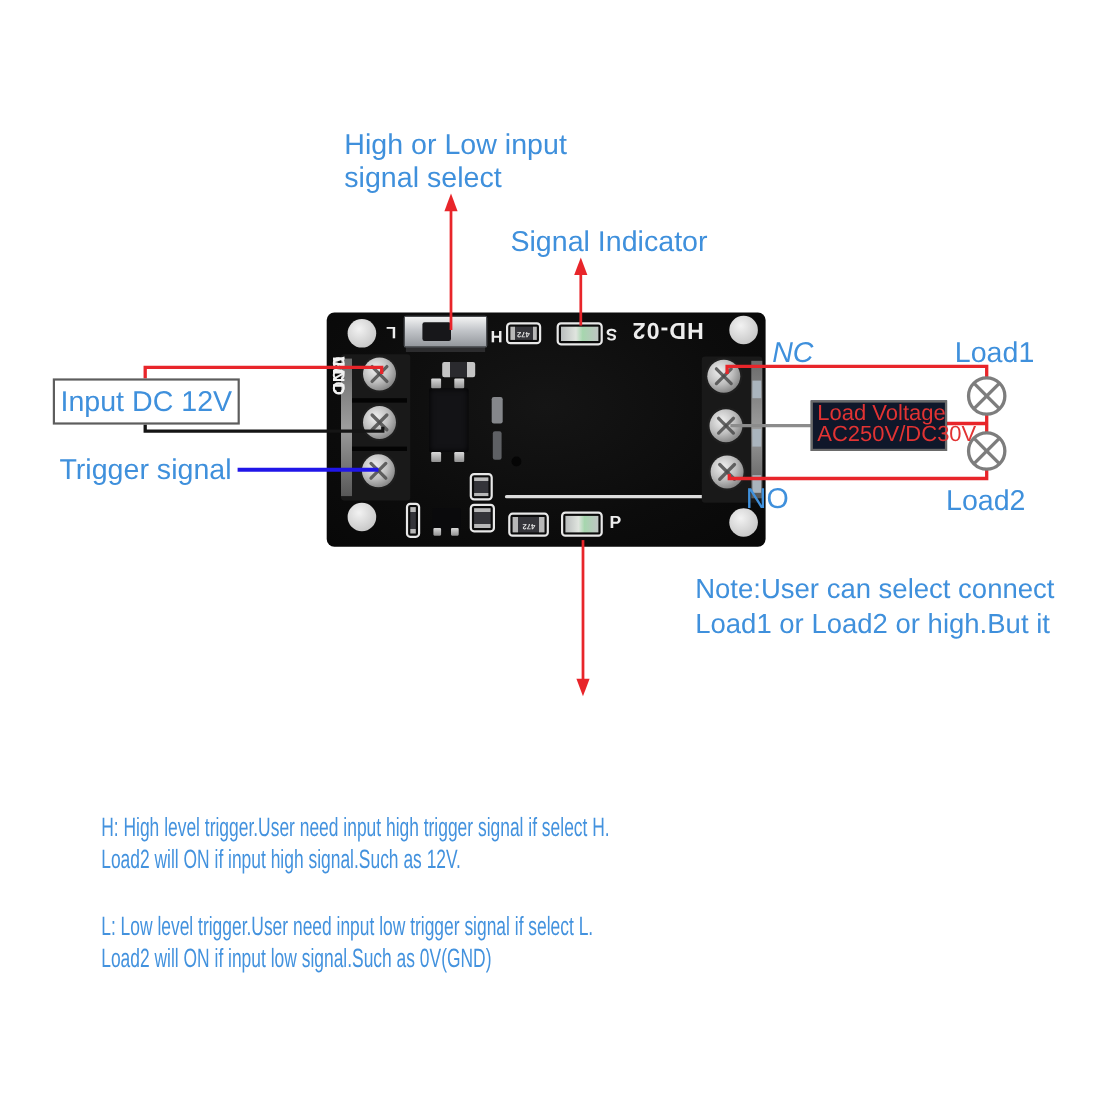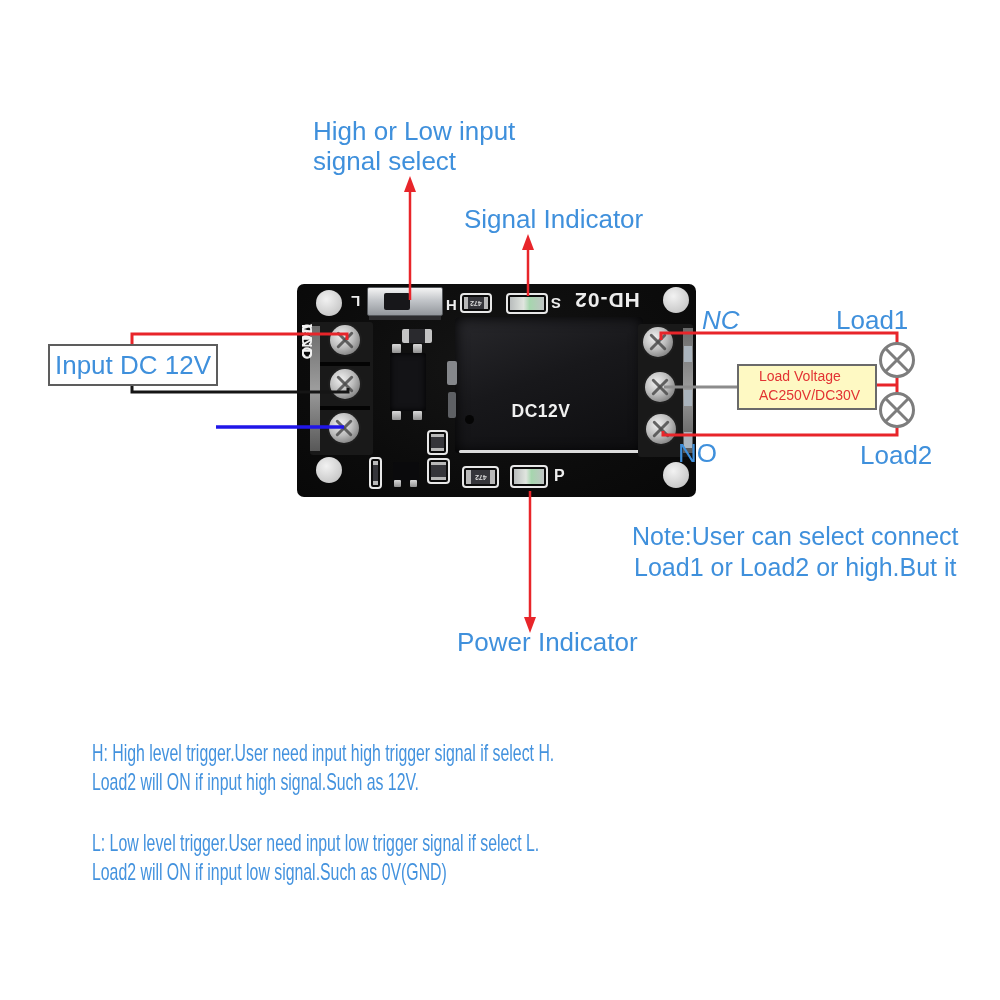--- a/index.html
+++ b/index.html
@@ -3,22 +3,22 @@
 <meta charset="utf-8">
 <style>
   html,body{margin:0;padding:0;background:#fff;}
   .canvas{
     position:relative;width:1000px;height:1000px;background:#ffffff;
     font-family:"Liberation Sans", sans-serif;overflow:hidden;
   }
   
   .ann{position:absolute;color:#3f90dc;font-size:26px;line-height:30px;white-space:nowrap;}
   .ann-box{position:absolute;background:#fff;border:2.5px solid #5d5d5d;display:flex;align-items:center;justify-content:center;}
-  .lv-box{position:absolute;background:#fef9c3;border:2.5px solid #6a6a6a;color:#e23333;font-size:14px;line-height:19px;padding:1px 2px 0 20px;white-space:nowrap;z-index:4;}
-  .note{position:absolute;color:#3f90dc;font-size:25px;line-height:30.5px;white-space:nowrap;text-align:center;}
+  .lv-box{position:absolute;background:#0f172a;border:2.5px solid #6a6a6a;color:#e23333;font-size:20px;line-height:19px;padding:1px 2px 0 4px;white-space:nowrap;z-index:4;}
+  .note{position:absolute;color:#3f90dc;font-size:25px;line-height:30.5px;white-space:nowrap;}
   .para{position:absolute;color:#4392de;font-size:24px;line-height:28.5px;white-space:nowrap;
         transform:scaleX(0.66);transform-origin:left top;}
   .z4{z-index:4;}
   
   .board{position:absolute;left:297px;top:284px;width:399px;height:213px;border-radius:7px;
     background:radial-gradient(ellipse at 50% 40%, #151515 0%, #0c0c0c 60%, #080808 100%);z-index:1;}
   .board *{position:absolute;box-sizing:border-box;}
   .hole{width:26px;height:26px;border-radius:50%;background:radial-gradient(circle at 40% 35%, #f2f2f2, #cbcbcb 70%, #b5b5b5);}
   .silk{color:#ededed;font-weight:bold;white-space:nowrap;}
   .rot180{transform:rotate(180deg);}
@@ -111,23 +111,20 @@
       <span>IN</span>
     </div>
 
     <div class="opto"></div>
     <div class="pin" style="left:95px;top:60px;"></div>
     <div class="pin" style="left:116px;top:60px;"></div>
     <div class="pin" style="left:95px;top:127px;"></div>
     <div class="pin" style="left:116px;top:127px;"></div>
     <div class="smd" style="left:105px;top:45px;width:30px;height:14px;"></div>
 
-    <div class="relay">
-      <div class="relay-label">DC12V</div>
-    </div>
     <div class="relay-tab1"></div>
     <div class="relay-tab2"></div>
     <div class="relay-dot"></div>
     <div class="relay-line"></div>
 
     <div class="tblock" style="left:341px;top:40px;width:55px;height:133px;">
       <div class="tstrip" style="left:45px;top:4px;width:10px;height:125px;"></div>
       <div style="left:46px;top:22px;width:8px;height:16px;background:#aab4bd;"></div>
       <div style="left:46px;top:66px;width:8px;height:16px;background:#aab4bd;"></div>
       <div style="left:46px;top:108px;width:8px;height:16px;background:#aab4bd;"></div>
@@ -209,37 +206,37 @@
 
   <div class="ann z4" style="left:313px;top:116px;">
     <div>High or Low input</div>
     <div>signal select</div>
   </div>
 
   <div class="ann-box z4" style="left:48px;top:344px;width:166px;height:38px;">
     <span class="ann" style="position:static;">Input DC 12V</span>
   </div>
 
+  <div class="ann z4" style="left:54px;top:411px;">Trigger signal</div>
 
   <div class="ann z4" style="left:702px;top:305px;font-style:italic;">NC</div>
   <div class="ann z4" style="left:678px;top:438px;">NO</div>
-  <div class="ann z4" style="left:836px;top:305px;">Load1</div>
+  <div class="ann z4" style="left:868px;top:305px;">Load1</div>
   <div class="ann z4" style="left:860px;top:440px;">Load2</div>
 
   <div class="lv-box" style="left:737px;top:364px;width:114px;height:41px;">
     <div>Load Voltage</div>
     <div>AC250V/DC30V</div>
   </div>
 
   <div class="note z4" style="left:632px;top:521px;">
     <div>Note:User can select connect</div>
     <div>Load1 or Load2 or high.But it</div>
   </div>
 
-  <div class="ann z4" style="left:457px;top:627px;">Power Indicator</div>
 
   <div class="para" style="left:92px;top:739px;">
     <div>H: High level trigger.User need input high trigger signal if select H.</div>
     <div>Load2 will ON if input high signal.Such as 12V.</div>
   </div>
   <div class="para" style="left:92px;top:829px;">
     <div>L: Low level trigger.User need input low trigger signal if select L.</div>
     <div>Load2 will ON if input low signal.Such as 0V(GND)</div>
   </div>
 

